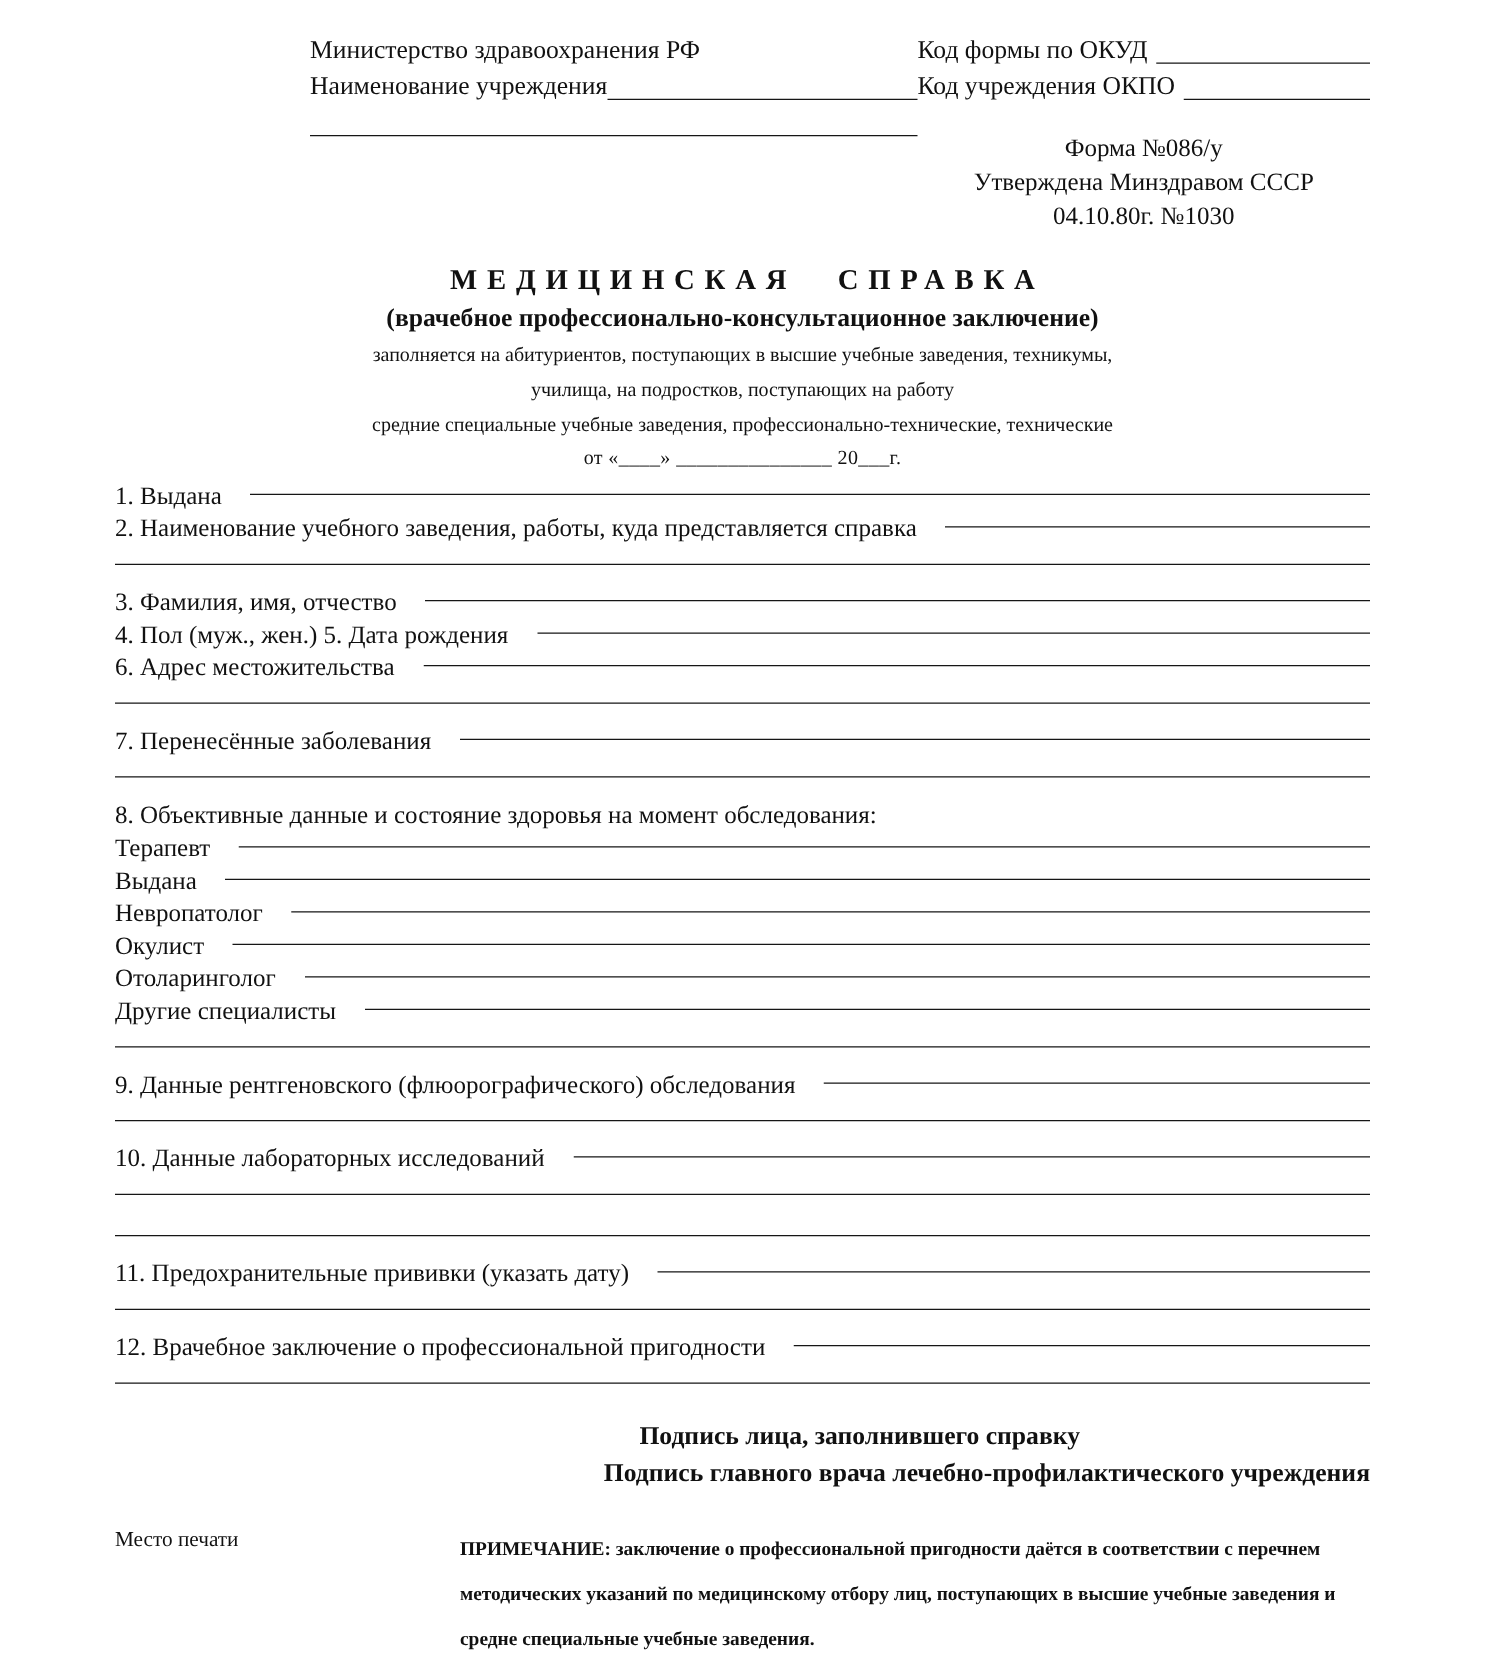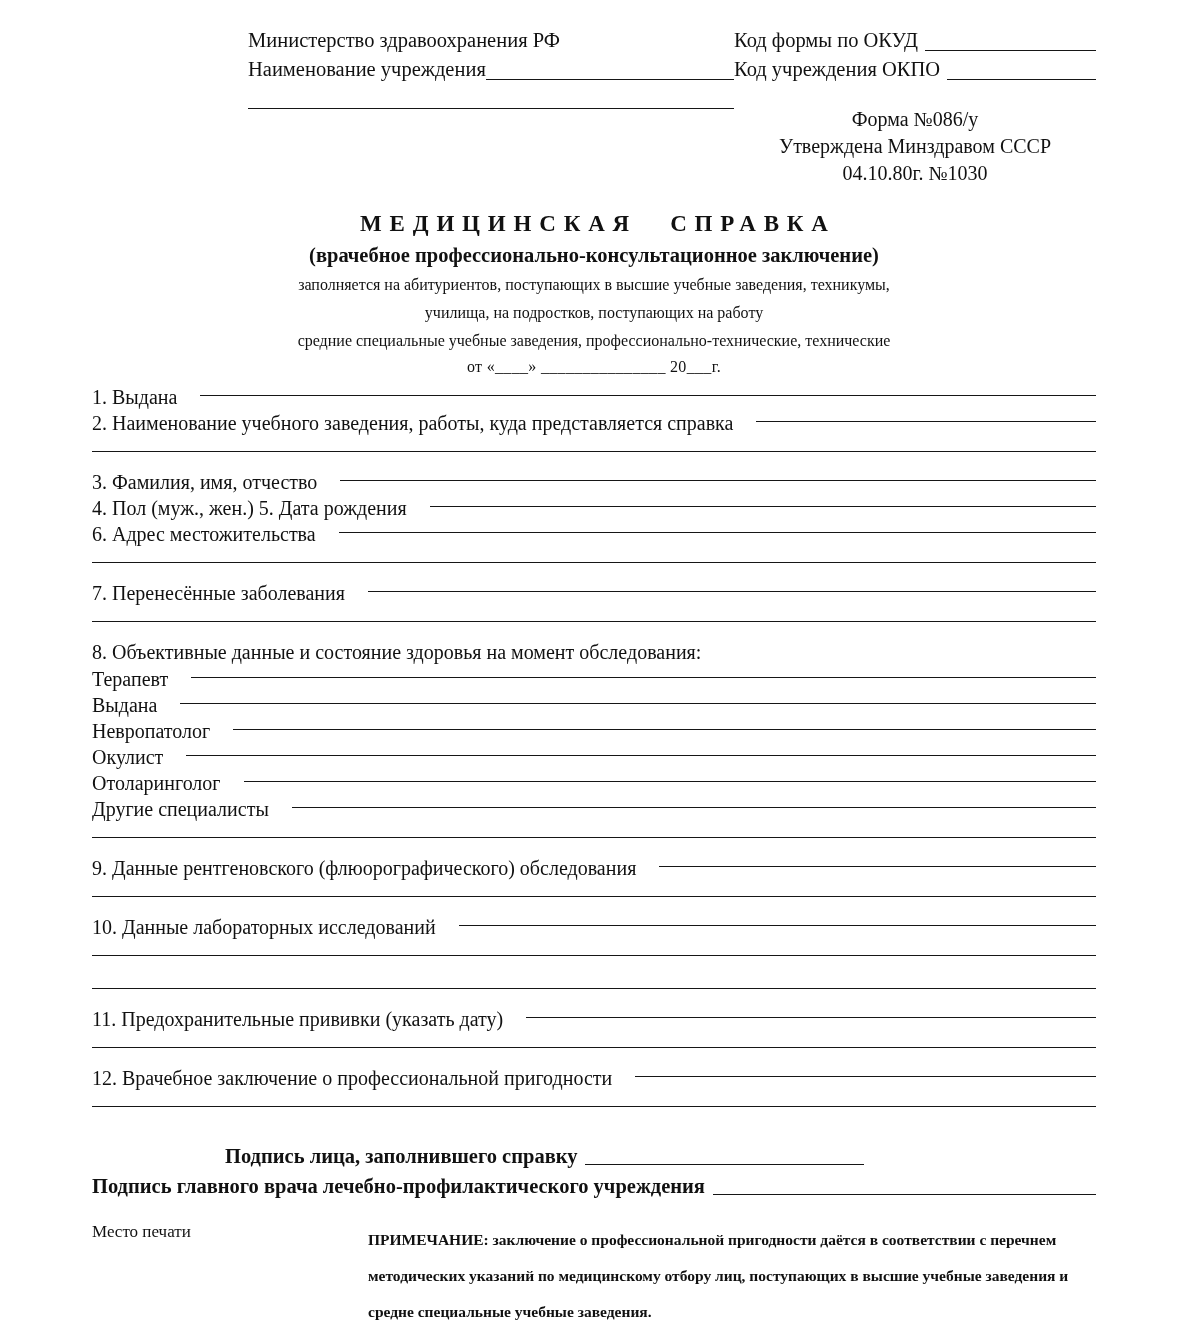--- a/index.html
+++ b/index.html
@@ -38,21 +38,21 @@
   .form-body { margin-top:8px; font-size:20px; }
   .frow { display:flex; align-items:center; height:26px;gap:16px; }
   .frow.line { height:33px; }
   .frow .lbl { white-space:nowrap; }
   .frow .ufill { margin-left:7px; margin-bottom:3px; }
   .frow.line .ufill { margin-left:0; }
   .frow.heading { height:27px; }
 
   
   .signatures { margin-top:14px; font-weight:bold; font-size:20.5px; }
-  .sigrow { display:flex; align-items:flex-end; height:30px; }
+  .sigrow { display:flex; align-items:flex-end; height:30px;flex-direction:column; }
   .sigrow.sig1 { margin-left:133px; margin-right:232px; }
   .sigrow .ufill { margin-left:8px; margin-bottom:3px; }
 
   
   .footer { margin-top:24px; display:flex; align-items:flex-start; }
   .seal { width:276px; font-size:17px; }
   .note { flex:1; font-size:15.5px; font-weight:bold; line-height:36px; }
 </style>
 </head>
 <body>

